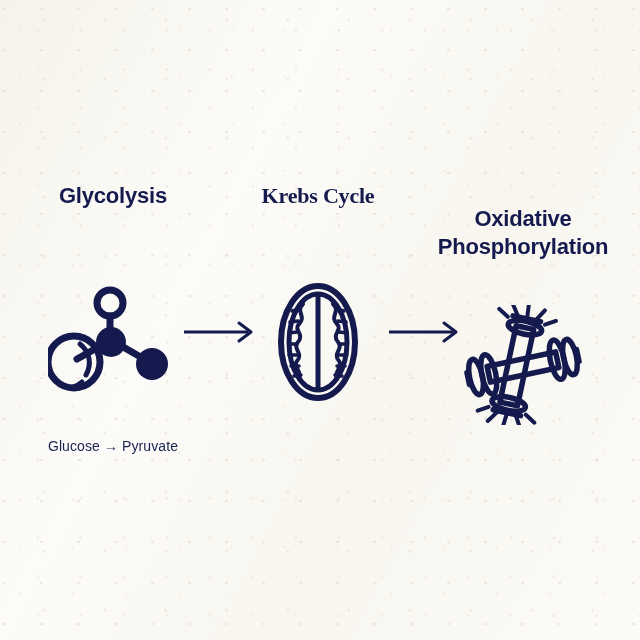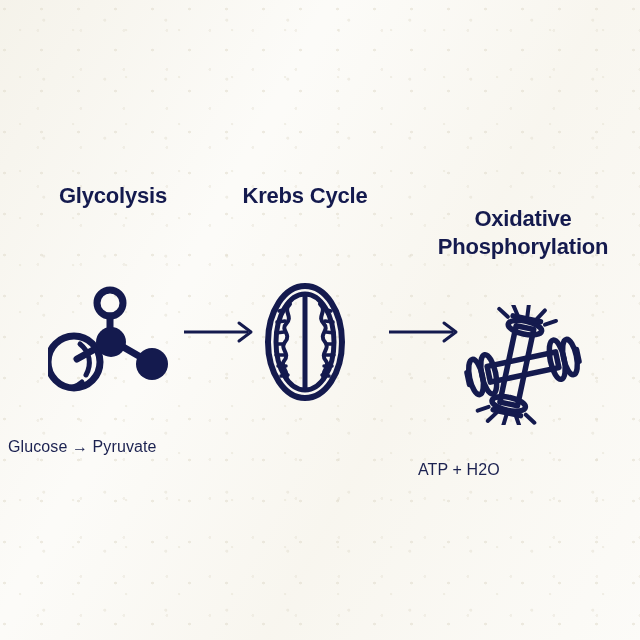--- a/index.html
+++ b/index.html
@@ -32,21 +32,21 @@
   .stage {
     position: absolute;
     top: 182px;
     width: 210px;
     height: 290px;
     display: flex;
     flex-direction: column;
     align-items: center;
   }
   #stage-1 { left: 8px; }
-  #stage-2 { left: 200px; }
+  #stage-2 { left: 213px; font-family: Liberation Serif, serif; }
   #stage-3 { left: 418px; margin-top: 23px; }
 
   .stage-title {
     font-size: 22px;
     font-weight: bold;
     color: #141a4e;
     text-align: center;
     line-height: 1.26;
     letter-spacing: -0.2px;
     white-space: pre-line;
@@ -62,21 +62,22 @@
     display: flex;
     align-items: center;
     justify-content: center;
   }
 
   .stage-caption {
     position: absolute;
     top: 256px;
     left: 0;
     width: 100%;
-    font-size: 16px;
+    text-align: center;
+    font-size: 14px;
     font-weight: 400;
     color: #1b2150;
     letter-spacing: 0.1px;
   }
 
   .arrow {
     position: absolute;
     top: 318px;
     width: 76px;
     height: 28px;
@@ -221,16 +222,15 @@
               <line x1="69" y1="111" x2="75" y2="121"></line>
               <line x1="40" y1="107" x2="30" y2="113"></line>
               <line x1="78" y1="107" x2="88" y2="113"></line>
             </g>
           </g>
 
         </g>
       </svg>
     </div>
 
-    <div class="stage-caption">ATP + H2O</div>
   </div>
 
 </div>
 
 </body></html>

